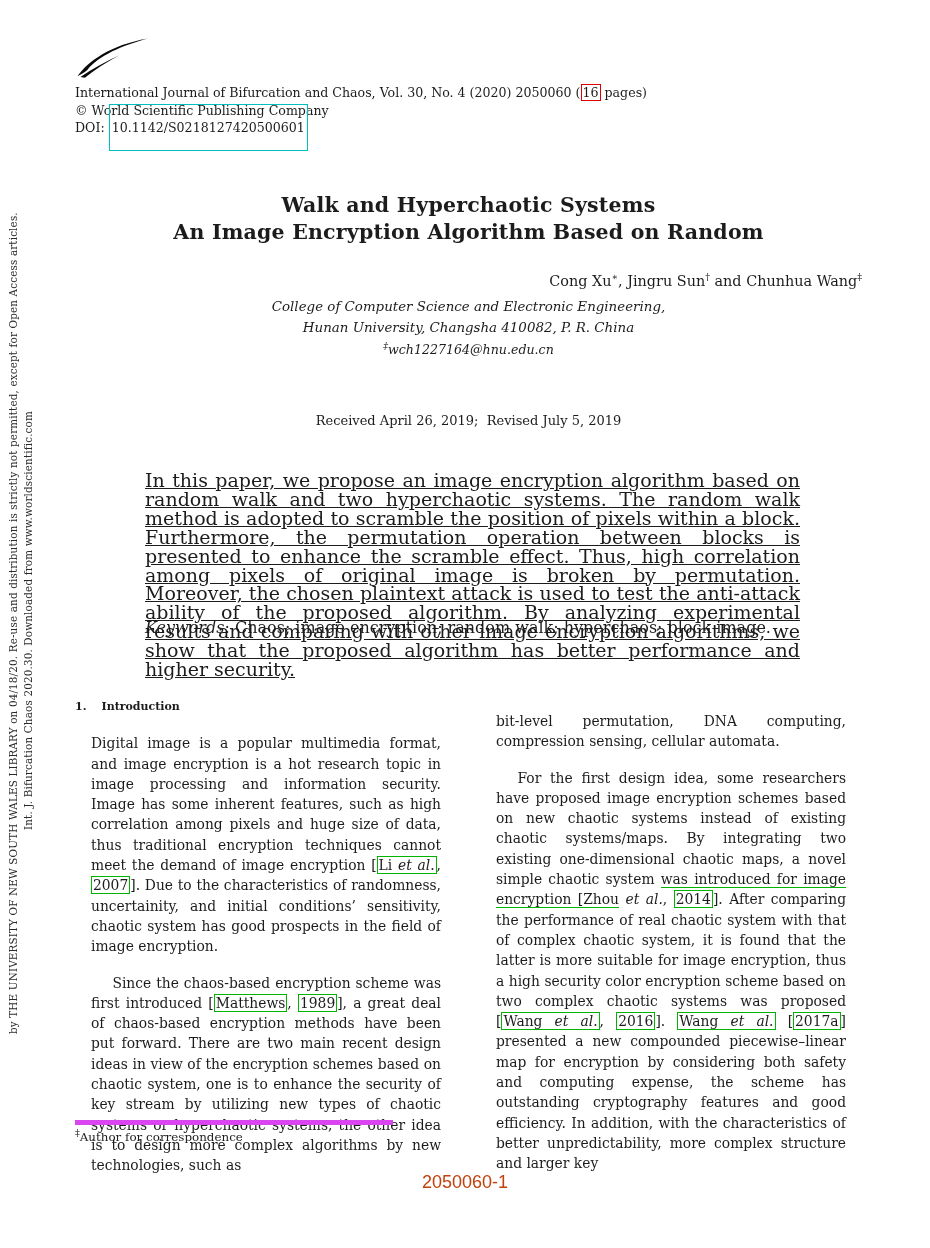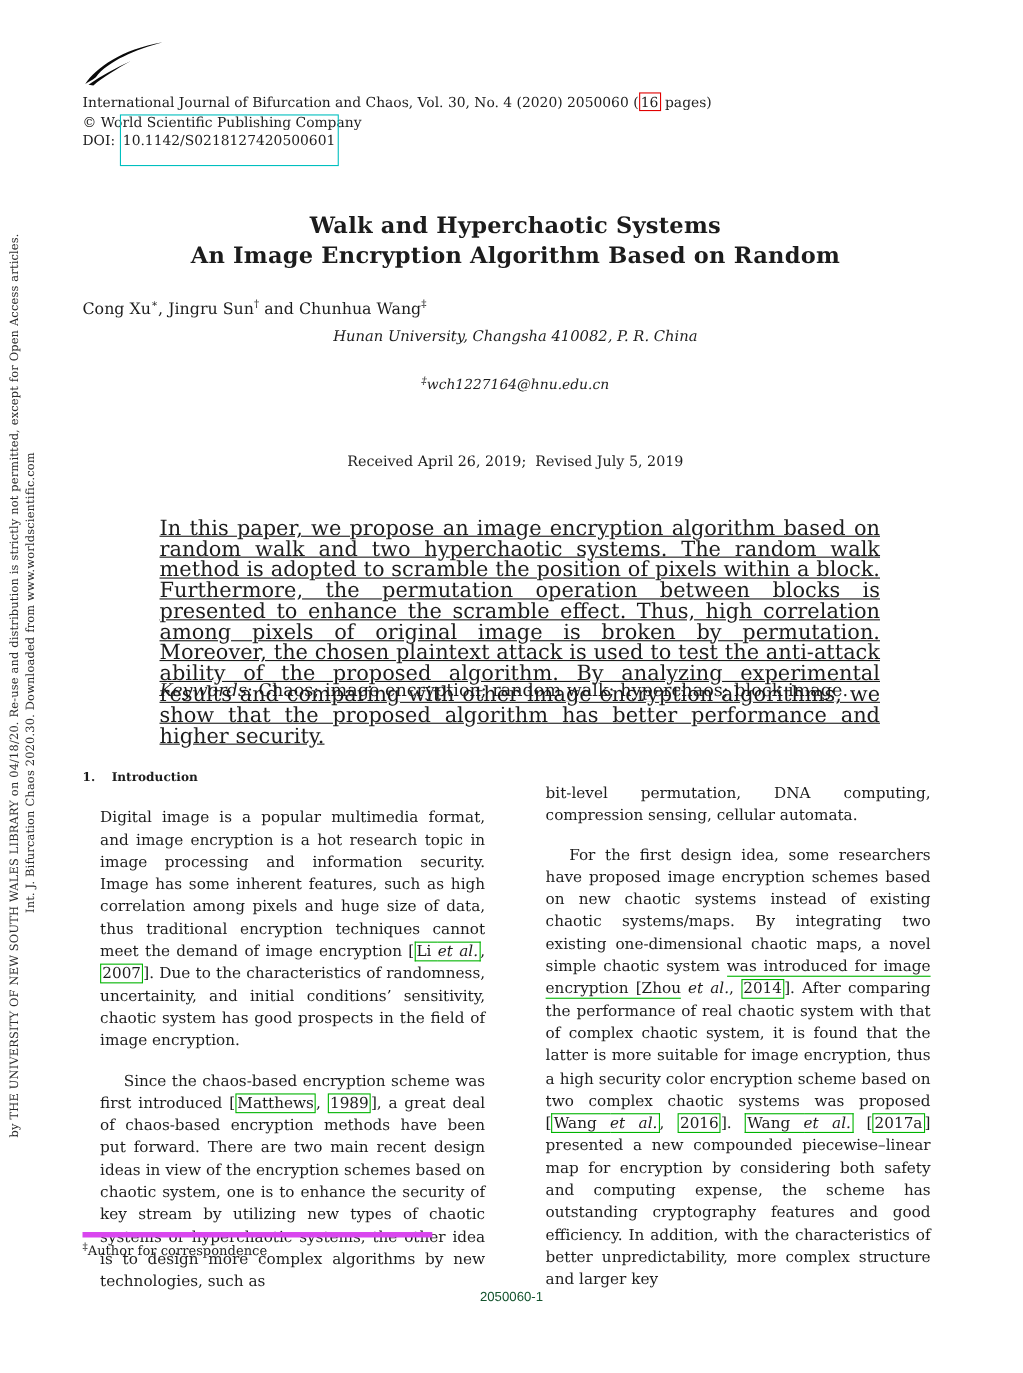--- a/index.html
+++ b/index.html
@@ -20,21 +20,21 @@
     font-size:10.4px;color:#2b2b2b;letter-spacing:.15px;
   }
 
   
   .hdr{left:75px;top:84px;font-size:12.6px;line-height:17.5px;}
   .box-red{border:1px solid var(--red);padding:0 1px;}
   .box-cyan{border:1px solid var(--cyan);padding:15px 2px;}
 
   
   .title{left:75px;top:192px;width:787px;text-align:center;font-weight:bold;font-size:20.5px;line-height:26.5px;letter-spacing:.2px;}
-  .authors{left:75px;top:273px;width:787px;text-align:left;font-size:14.4px;}
+  .authors{left:75px;top:273px;width:787px;text-align:right;font-size:14.4px;}
   .affil{left:75px;top:297px;width:787px;text-align:center;font-style:italic;font-size:13.4px;line-height:20.5px;}
   .emails{left:75px;top:340px;width:787px;text-align:center;font-style:italic;font-size:12.6px;line-height:20.5px;}
   .received{left:75px;top:413px;width:787px;text-align:center;font-size:13px;}
 
   
   .abstract{left:145px;top:471px;width:655px;text-align:justify;font-size:19px;line-height:18.9px;text-decoration:underline;}
   .keywords{left:145px;top:618px;width:655px;font-size:16px;}
 
   
   .col{width:382px;text-align:justify;font-size:13.85px;line-height:20.3px;}
@@ -46,21 +46,21 @@
   .col p.indent{text-indent:1.55em;}
 
   
   .gb-full{border:1px solid var(--green);padding:0 1px;}
   .gb-start{border:1px solid var(--green);border-right:none;padding-left:1px;}
   .gb-end{border:1px solid var(--green);border-left:none;padding-right:1px;}
   .gu{border-bottom:1px solid var(--green);}
 
   
   .footnote{left:75px;top:1120px;width:318px;border-top:5px solid #d946ef;padding-top:5px;font-size:11.9px;}
-  .pageno{left:0;top:1172px;width:930px;text-align:center;font-family:"Liberation Sans","DejaVu Sans",sans-serif;font-size:12px;color:#14532d;}
+  .pageno{left:0;top:1172px;width:930px;text-align:center;font-family:"Liberation Sans","DejaVu Sans",sans-serif;font-size:18px;color:#c2410c;}
 
   .logo{left:76px;top:36px;width:74px;height:45px;}
 </style>
 </head>
 <body>
 
 <div class="side-rot" style="left:22px;top:830px;">Int. J. Bifurcation Chaos 2020.30. Downloaded from www.worldscientific.com</div>
 <div class="side-rot" style="left:7px;top:1034px;">by THE UNIVERSITY OF NEW SOUTH WALES LIBRARY on 04/18/20. Re-use and distribution is strictly not permitted, except for Open Access articles.</div>
 
 <div class="abs logo">
@@ -77,20 +77,21 @@
 </div>
 
 <div class="abs title">
   <div>Walk and Hyperchaotic Systems</div>
   <div>An Image Encryption Algorithm Based on Random</div>
 </div>
 
 <div class="abs authors"><span>Cong Xu</span><sup>∗</sup><span>, </span><span>Jingru Sun</span><sup>†</sup><span> and </span><span>Chunhua Wang</span><sup>‡</sup></div>
 
 <div class="abs affil">
+  <div>College of Computer Science and Electronic Engineering,</div>
   <div>Hunan University, Changsha 410082, P. R. China</div>
 </div>
 
 <div class="abs emails">
   <div><sup>‡</sup><span>wch1227164@hnu.edu.cn</span></div>
 </div>
 
 <div class="abs received">Received April 26, 2019;&nbsp; Revised July 5, 2019</div>
 
 <div class="abs abstract">In this paper, we propose an image encryption algorithm based on random walk and two hyperchaotic systems. The random walk method is adopted to scramble the position of pixels within a block. Furthermore, the permutation operation between blocks is presented to enhance the scramble effect. Thus, high correlation among pixels of original image is broken by permutation. Moreover, the chosen plaintext attack is used to test the anti-attack ability of the proposed algorithm. By analyzing experimental results and comparing with other image encryption algorithms, we show that the proposed algorithm has better performance and higher security.</div>

